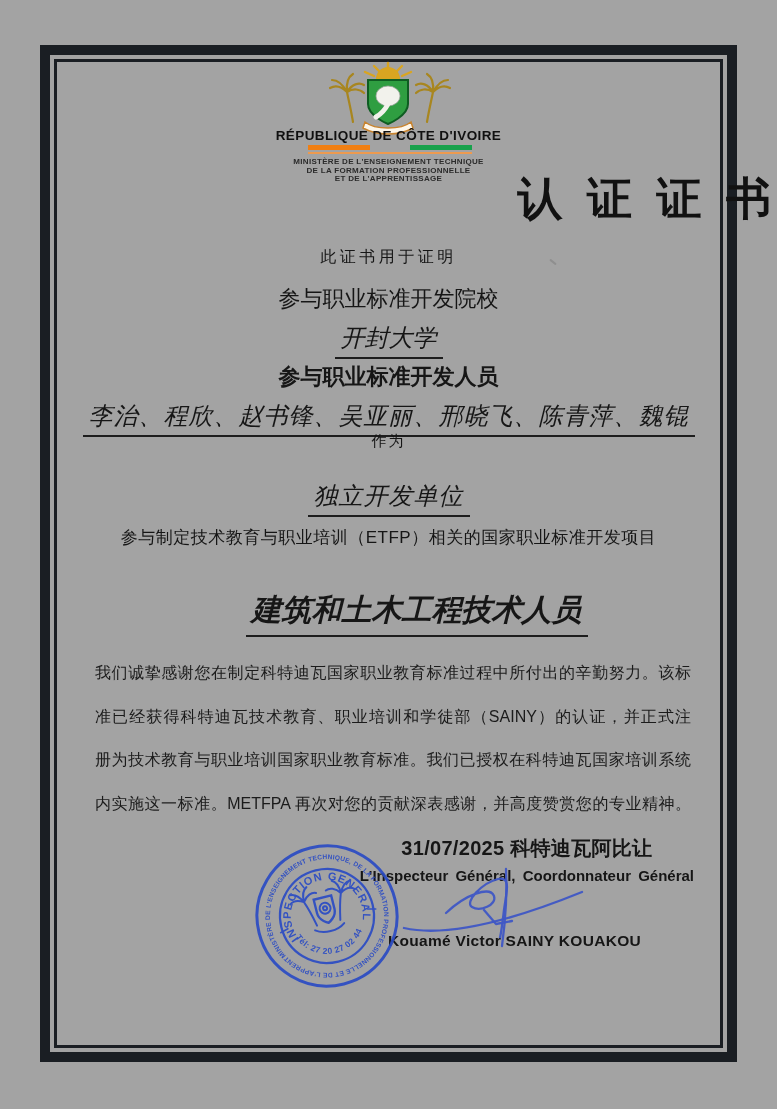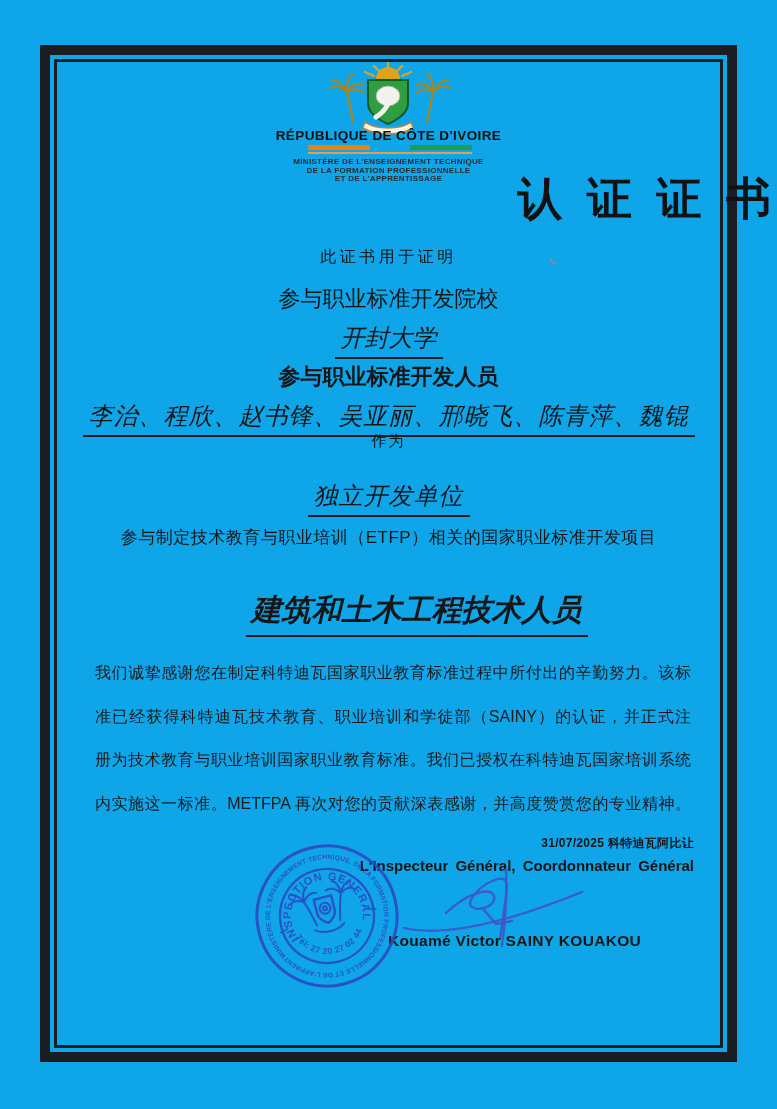--- a/index.html
+++ b/index.html
@@ -1,17 +1,17 @@
 <!DOCTYPE html>
 <html><head>
 <meta charset="utf-8">
 <style>
   html,body { margin:0; padding:0; background:#ffffff; }
   .page {
-    position:relative; width:777px; height:1109px; background:#0ea5e9;
+    position:relative; width:777px; height:1109px; background:#a3a3a3;
     font-family:"Liberation Sans","DejaVu Sans",sans-serif; color:#161616; overflow:hidden;
   }
   .frame {
     position:absolute; left:40px; top:45px; width:677px; height:997px;
     border:10px solid #1a1e23;
   }
   .frame-inner { position:absolute; inset:4px; border:3px solid #1a1e23; }
 
   .abs { position:absolute; }
   .cx { left:0; width:777px; text-align:center; }
@@ -39,21 +39,21 @@
   .uline  { display:inline-block; border-bottom:2px solid #1d1d1d; padding:0 6px 3px 6px; }
   .project-line { top:526px; font-size:17px; letter-spacing:.5px; }
 
   .standard-title { top:590px; font-size:30px; font-weight:bold; font-style:italic;padding-left:28px; }
   .standard-title .uline { border-bottom-width:2.5px; padding-bottom:4px; }
 
   .paragraph { left:95px; top:651px; width:596px; font-size:16px; color:#1b1b1b; }
   .para-line { height:43.5px; line-height:43.5px; text-align:justify; text-align-last:justify; text-justify:inter-character; white-space:nowrap; }
 
   .footer-right { right:83px; top:835px; text-align:right; }
-  .date-place   { font-size:12px; font-weight:bold; letter-spacing:.3px; }
+  .date-place   { font-size:20px; font-weight:bold; letter-spacing:.3px;text-align:center; }
   .signer-title { margin-top:5px; font-size:15px; font-weight:bold; word-spacing:3px; }
   .signer-name  { left:388px; top:932px; font-size:15.5px; font-weight:bold; letter-spacing:.3px; }
 
   .signature-svg { left:398px; top:866px; }
   .signature-svg path { fill:none; stroke:#3f57c5; stroke-width:2.3; stroke-linecap:round; stroke-linejoin:round; opacity:.95; }
 
   .stamp-svg { left:252px; top:841px; transform:rotate(-14deg); opacity:.92; }
   .stamp-svg * { fill:none; stroke:#2b4cc4; }
   .stamp-svg text, .stamp-svg textPath { fill:#2b4cc4; stroke:none; font-family:"Liberation Sans","DejaVu Sans",sans-serif; font-weight:bold; }
   .coa-svg { left:323px; top:60px; }

